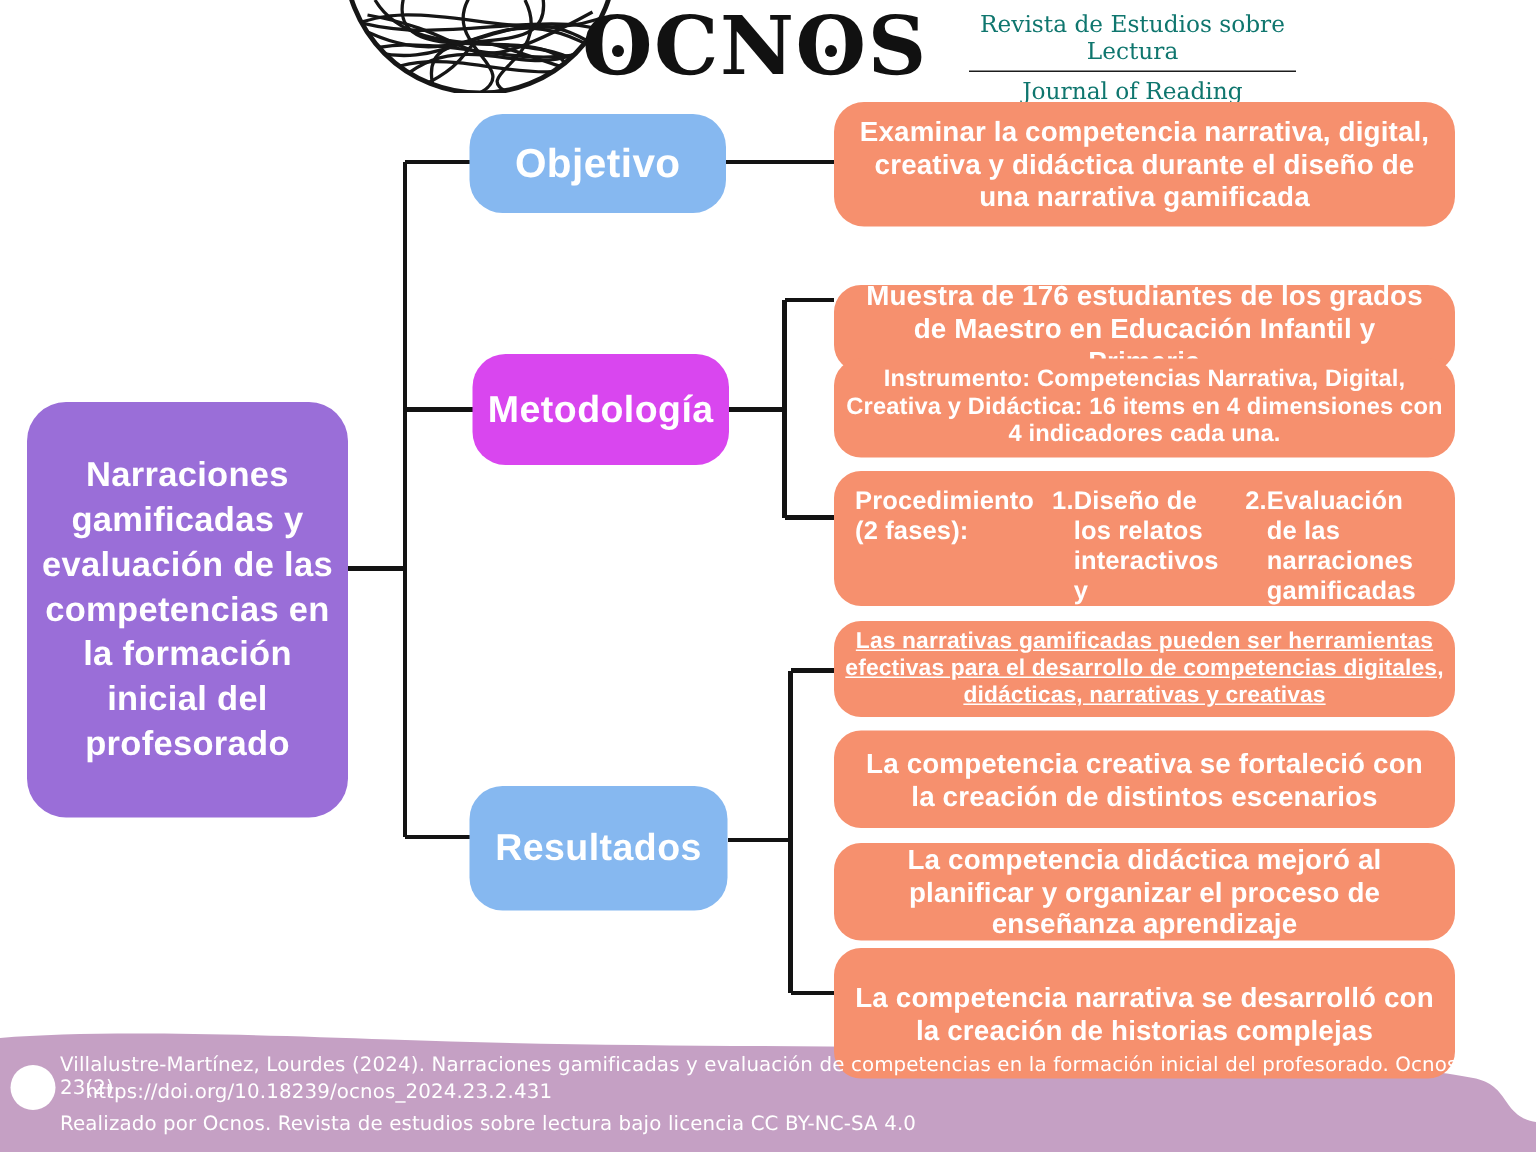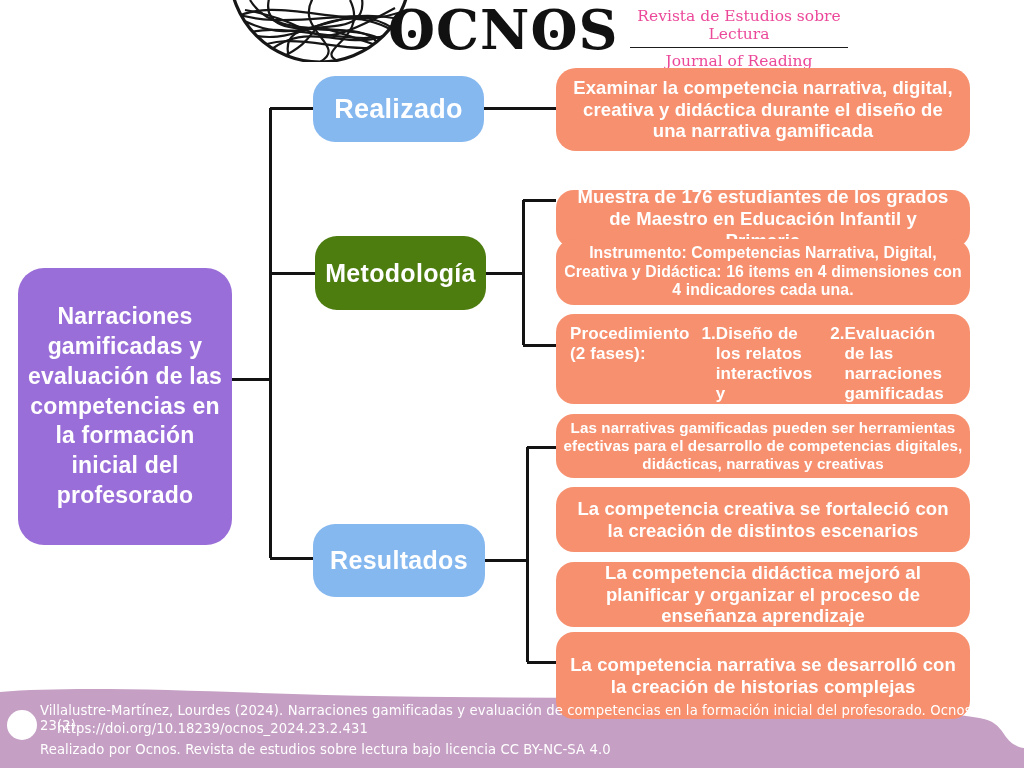--- a/index.html
+++ b/index.html
@@ -13,53 +13,53 @@
     position:absolute;left:388px;top:0px;height:60px;display:flex;align-items:center;
     font-family:"DejaVu Serif", serif;font-size:54px;font-weight:600;color:#111;
     letter-spacing:1px;line-height:1;
   }
   .wordmark .o-letter{position:relative;display:inline-block;}
   .wordmark .o-letter::after{
     content:'';position:absolute;left:50%;top:57%;width:8px;height:8px;border-radius:50%;
     background:#111;transform:translate(-50%,-50%);
   }
   .tagline{
-    position:absolute;left:630px;top:7px;width:218px;text-align:center;
-    font-family:"DejaVu Serif", serif;color:#ec4899;
+    position:absolute;left:646px;top:7px;width:218px;text-align:center;
+    font-family:"DejaVu Serif", serif;color:#0f766e;
   }
   .tagline .t1{font-size:15.5px;padding-bottom:4px;}
   .tagline .rule{height:0;border-top:1.6px solid #1c1c1c;margin:0 0 4px 0;}
   .tagline .t2{font-size:15.5px;}
   
   .connectors{position:absolute;left:0;top:0;z-index:2;}
   
   .node{
     position:absolute;display:flex;align-items:center;justify-content:center;
     color:#fff;font-weight:700;text-align:center;box-sizing:border-box;z-index:3;
   }
   .root-box{
     left:18px;top:268px;width:214px;height:277px;border-radius:26px;
     font-size:23px;line-height:1.3;padding:0 10px;letter-spacing:.2px;
   }
   .blue{border-radius:22px;letter-spacing:.3px;}
   .b-objetivo{left:313px;top:76px;width:171px;height:66px;font-size:27px;}
   .b-metodologia{left:315px;top:236px;width:171px;height:74px;font-size:25px;}
-  .b-resultados{left:313px;top:524px;width:172px;height:73px;font-size:25px;}
+  .b-resultados{left:313px;top:524px;width:172px;height:83px;font-size:25px;}
   .orange{
     left:556px;width:414px;border-radius:18px;font-size:18.5px;line-height:1.18;
     padding:6px 14px;letter-spacing:.1px;
   }
   .o1{top:68px;height:83px;border-radius:20px;}
   .o2{top:154px;height:58px;margin-top:36px;}
   .o3{top:239px;height:66px;font-size:15.8px;padding:0 6px;}
   .o4{top:314px;height:90px;font-size:17px;align-items:flex-start;justify-content:flex-start;
       flex-direction:row;text-align:left;padding:10px 10px 6px 14px;}
   .o4 .list-row{display:flex;margin-left:12px;}
   .o4 .num{flex:0 0 auto;}
-  .o5{top:414px;height:64px;font-size:15.2px;padding:4px 6px;}
+  .o5{top:414px;height:64px;font-size:15.2px;padding:4px 6px;text-decoration:underline;}
   .o6{top:487px;height:65px;}
   .o7{top:562px;height:65px;}
   .o8{top:632px;height:87px;}
   
   .footer-shape{position:absolute;left:0;top:680px;width:1024px;height:88px;z-index:1;}
   .footer-text{
     position:absolute;left:40px;z-index:4;color:#ffffff;
     font-family:"DejaVu Sans", sans-serif;font-size:13.2px;letter-spacing:.1px;
   }
   .ft1{top:703px;width:940px;}
@@ -131,23 +131,23 @@
       <path d="M527,447 H556"></path>
       <path d="M527,662 H556"></path>
     </g>
   </svg>
 
   <div class="node root-box" style="background:#9a6ed8">
     <span>Narraciones gamificadas y evaluación de las competencias en la formación inicial del profesorado</span>
   </div>
 
   <div class="node blue b-objetivo" style="background:#86b8f0">
-    <span>Realizado</span>
-  </div>
-  <div class="node blue b-metodologia" style="background:#4d7c0f">
+    <span>Objetivo</span>
+  </div>
+  <div class="node blue b-metodologia" style="background:#d946ef">
     <span>Metodología</span>
   </div>
   <div class="node blue b-resultados" style="background:#86b8f0">
     <span>Resultados</span>
   </div>
 
   <div class="node orange o1" style="background:#f6906e">
     <span>Examinar la competencia narrativa, digital, creativa y didáctica durante el diseño de una narrativa gamificada</span>
   </div>
 

